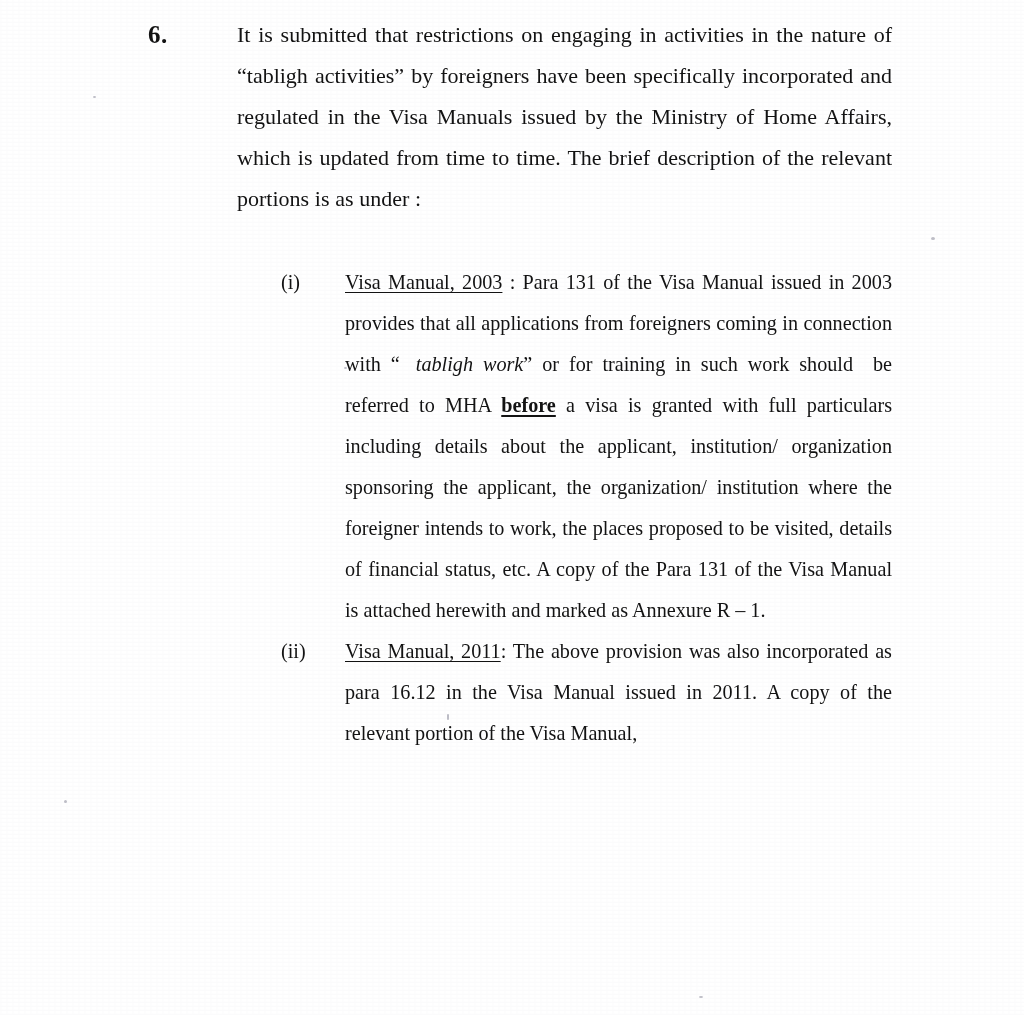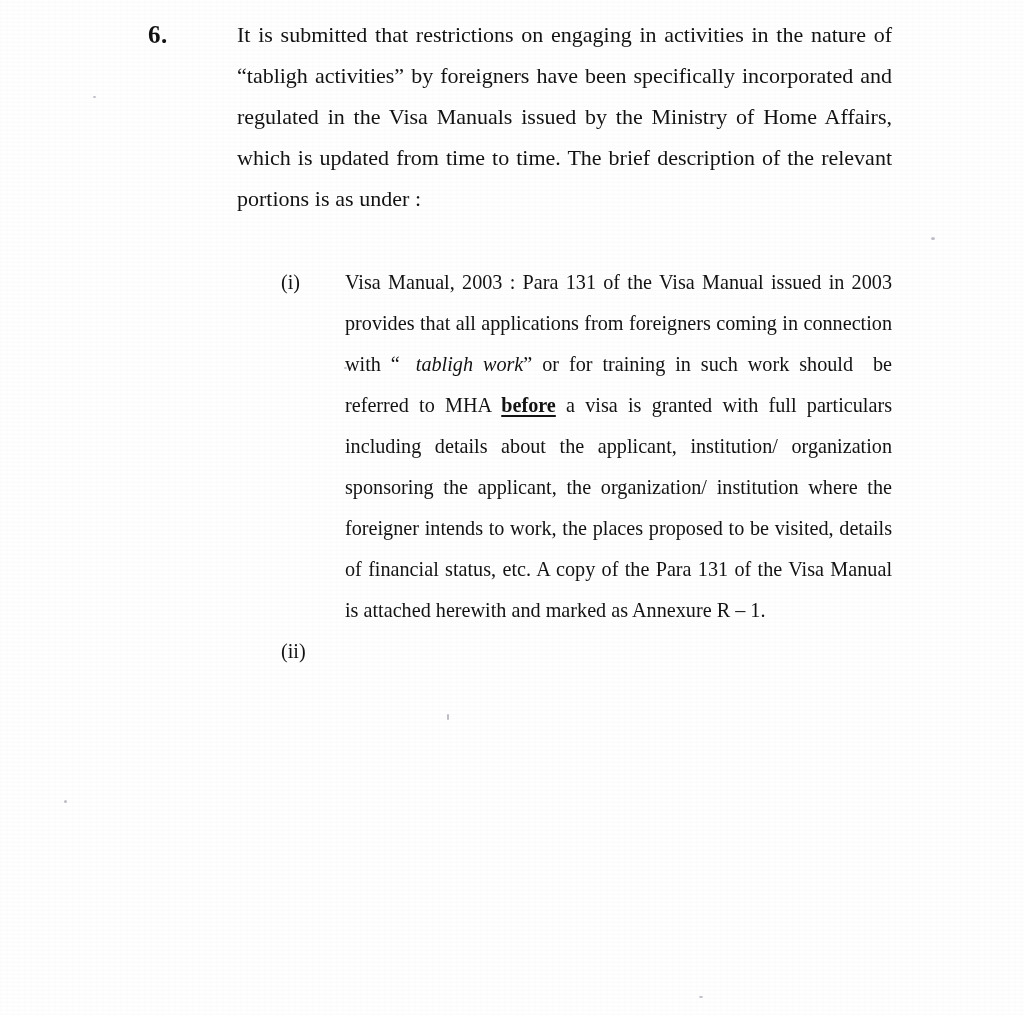--- a/index.html
+++ b/index.html
@@ -73,20 +73,21 @@
     text-align: justify;
     text-justify: inter-word;
     hyphens: none;
   }
   .subitem-text.ragged-last {
     text-align-last: left;
   }
 
   
   .u {
+    text-decoration: underline;
     text-underline-offset: 3px;
     text-decoration-thickness: 1px;
   }
   .b { font-weight: normal; }
   .bu {
     font-weight: bold;
     text-decoration: underline;
     text-underline-offset: 3px;
     text-decoration-thickness: 1.5px;
   }
@@ -123,20 +124,21 @@
 
   <div class="subitems">
 
     <div class="subitem">
       <div class="subitem-marker">(i)</div>
       <div class="subitem-text ragged-last"><span class="u">Visa Manual, 2003</span><span> : </span>Para 131 of the Visa Manual issued in 2003 provides that all applications from foreigners coming in connection with “<span class="i">tabligh work</span>” or for training in such work should&nbsp; be referred to MHA <span class="bu">before</span> a visa is granted with full particulars including details about the applicant, institution/ organization sponsoring the applicant, the organization/ institution where the foreigner intends to work, the places proposed to be visited, details of financial status, etc. A copy of the Para 131 of the Visa Manual is attached herewith and marked as <span class="b">Annexure R – 1.</span></div>
     </div>
 
     <div class="subitem">
       <div class="subitem-marker">(ii)</div>
+      <div class="subitem-text ragged-last"><span class="u">Visa Manual, 2011</span><span>:  </span><span>The above provision was also incorporated as para 16.12 in the Visa Manual issued in 2011. A copy of the relevant portion of the Visa Manual,</span></div>
     </div>
 
   </div>
 
   <div class="scan-grain"></div>
   <span class="speck" style="left:447px; top:714px; width:2px; height:6px; border-radius:1px;"></span>
   <span class="speck" style="left:93px; top:96px; width:3px; height:2px;"></span>
   <span class="speck" style="left:931px; top:237px; width:4px; height:3px;"></span>
   <span class="speck" style="left:64px; top:800px; width:3px; height:3px;"></span>
   <span class="speck" style="left:699px; top:996px; width:4px; height:2px;"></span>

